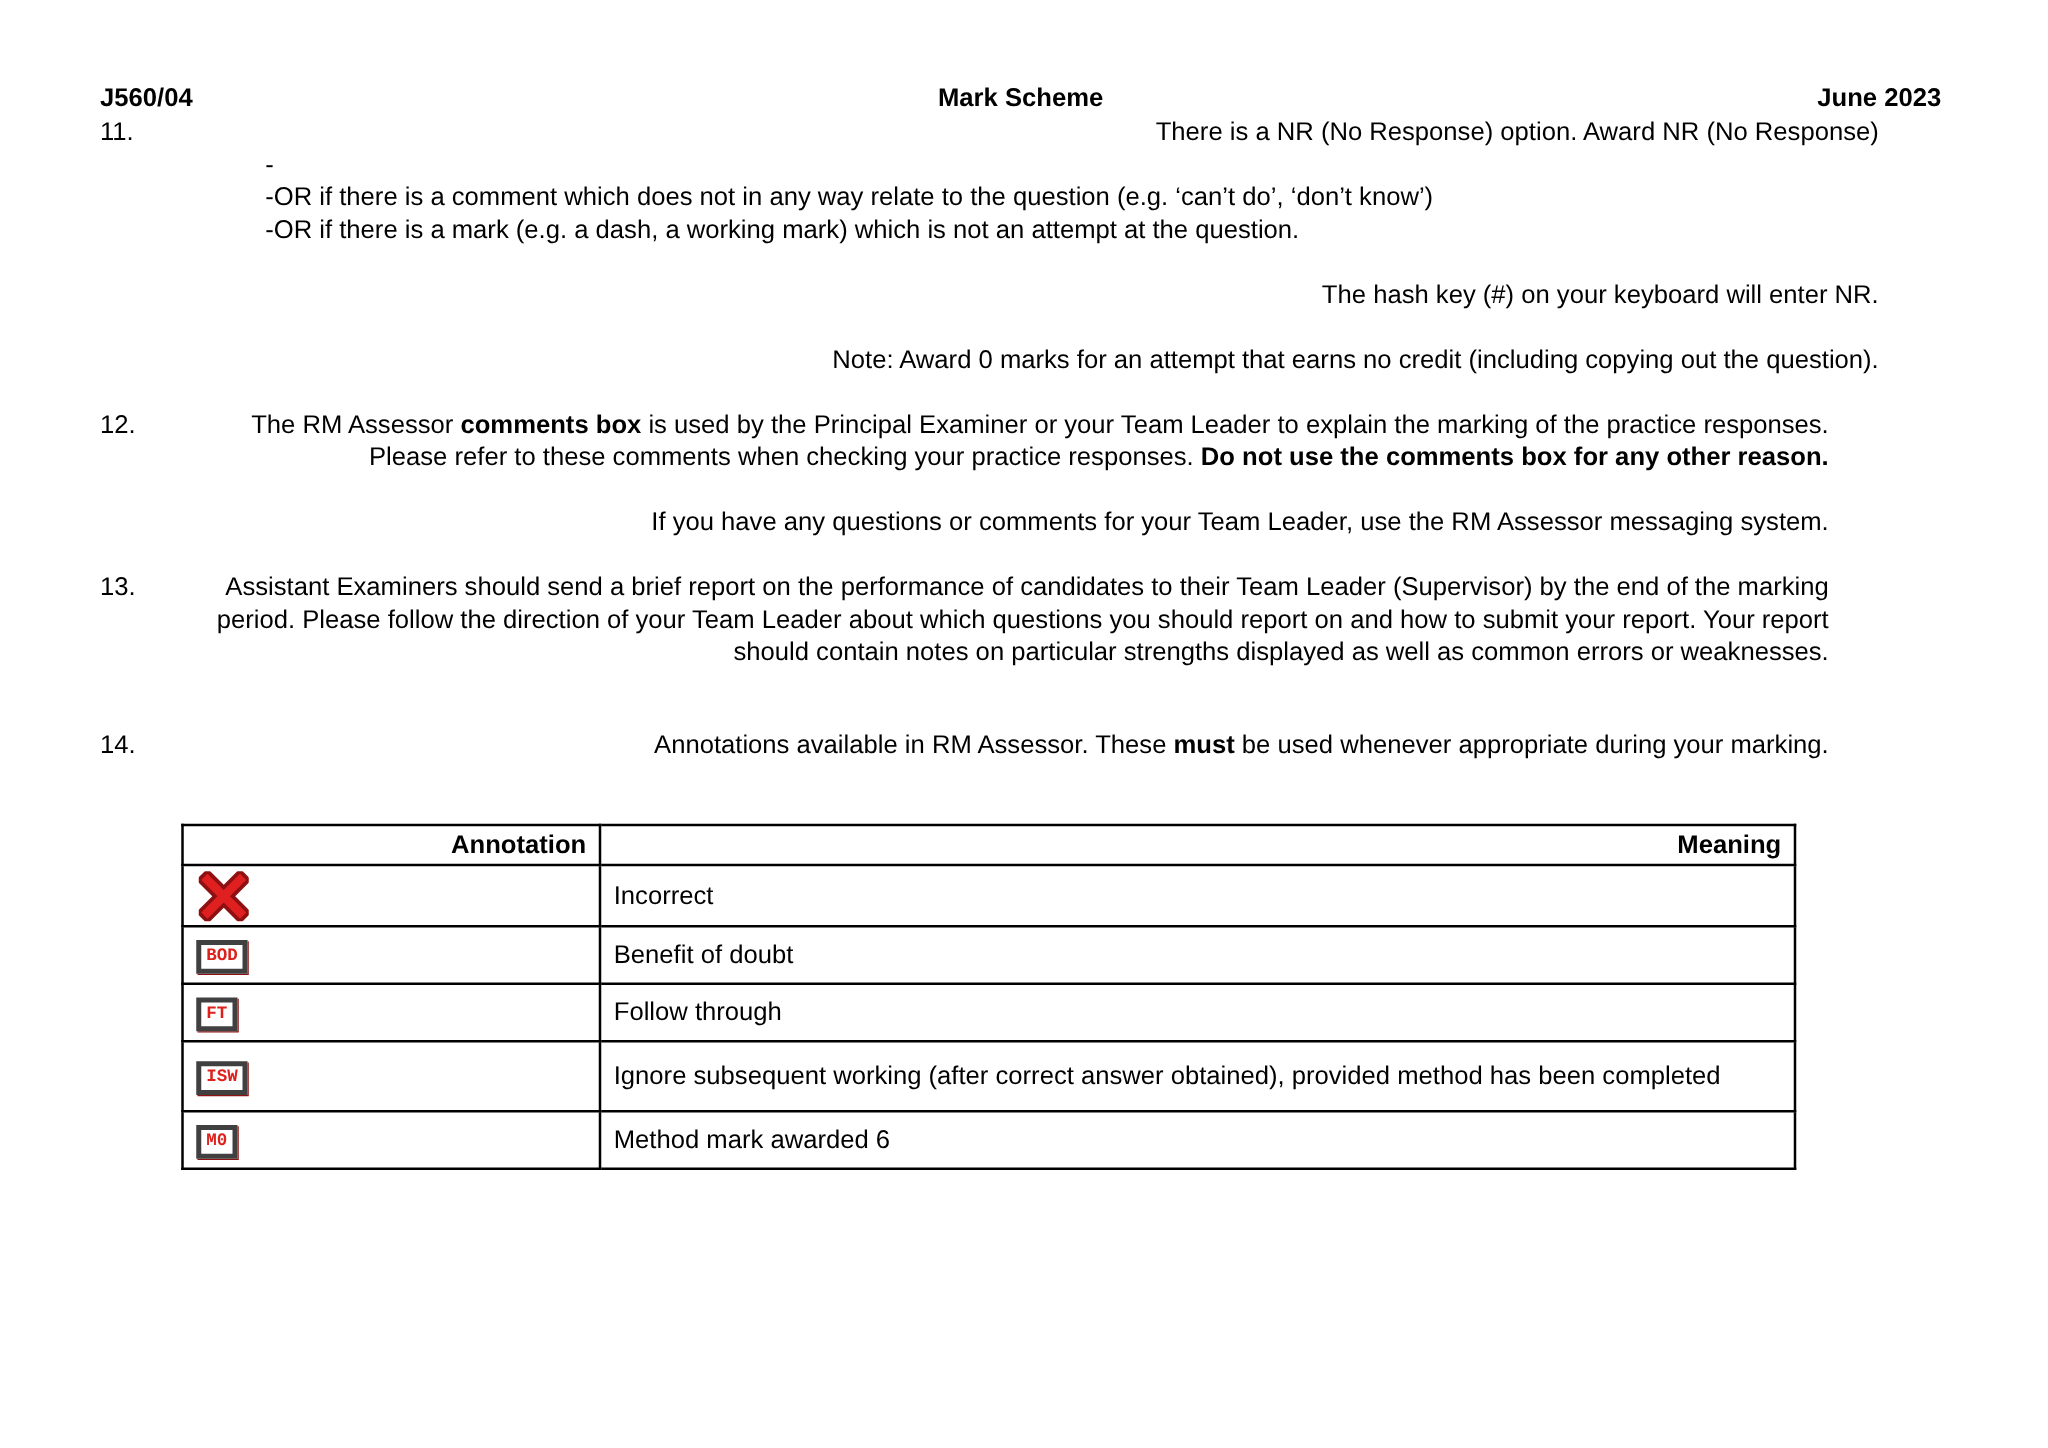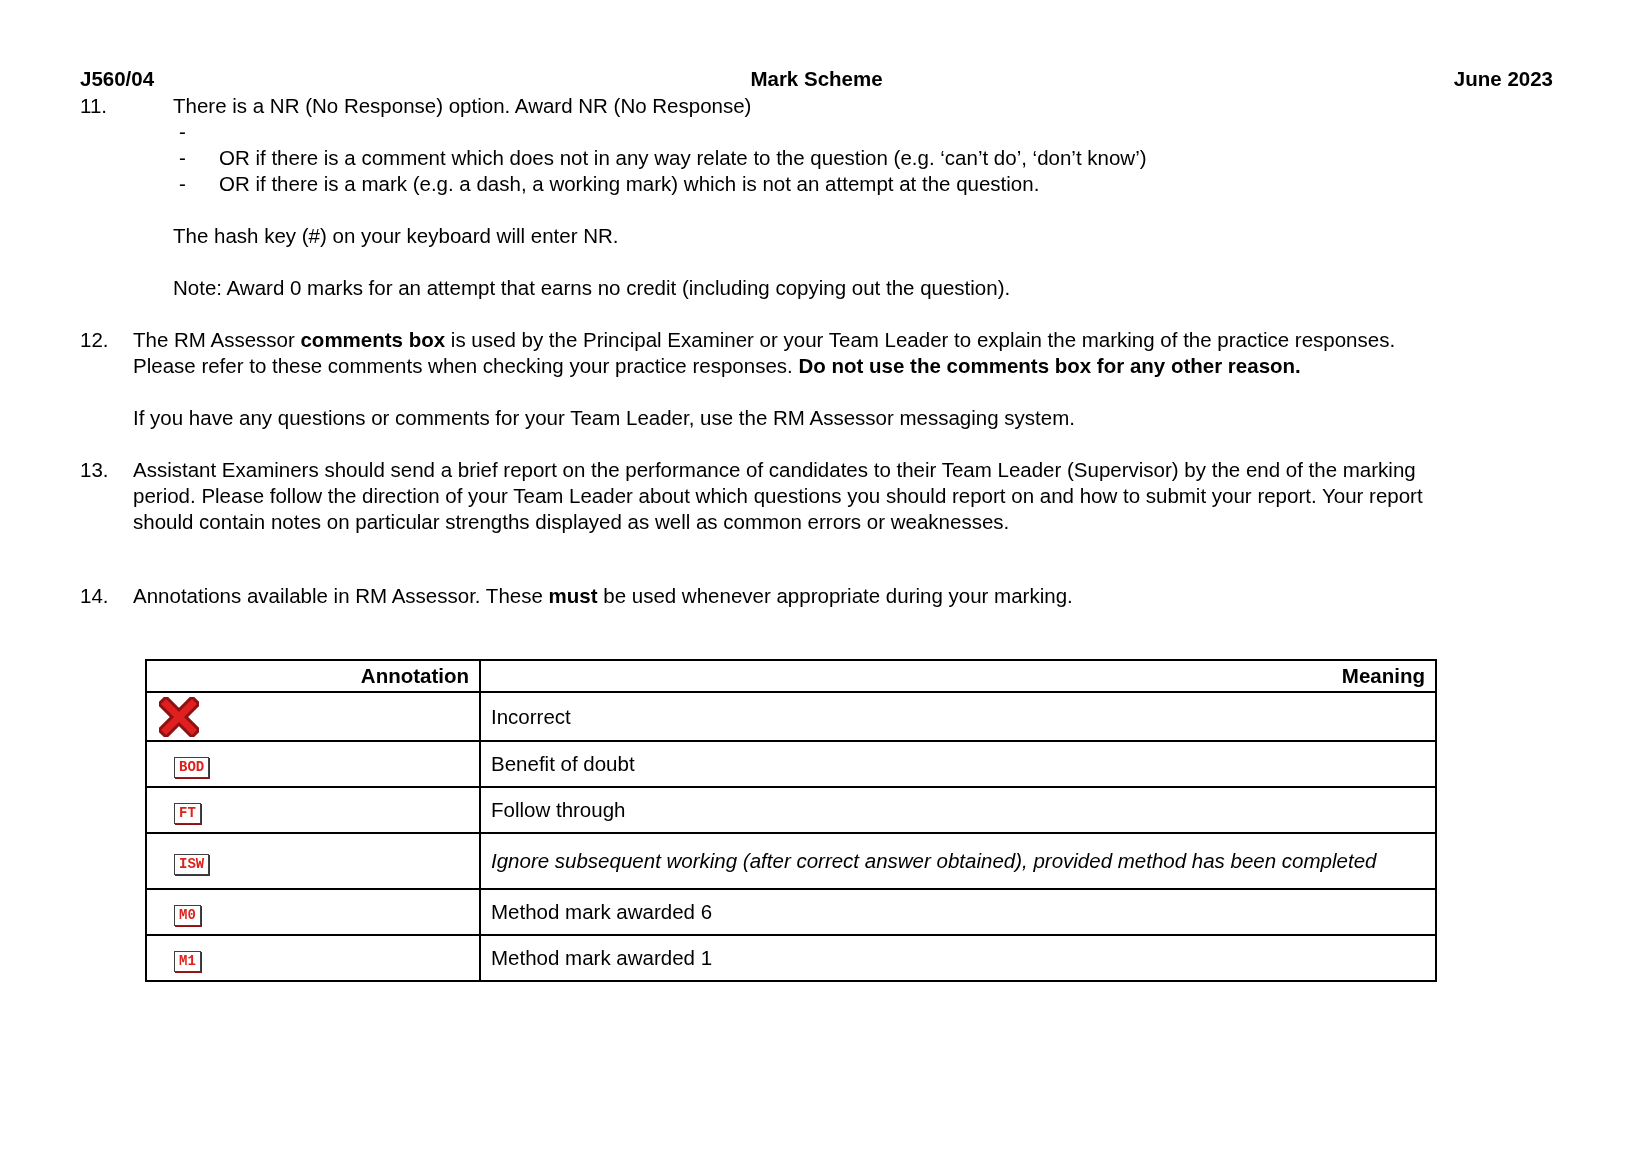--- a/index.html
+++ b/index.html
@@ -22,21 +22,21 @@
     margin-bottom:1px;
   }
   .h-left{text-align:left;}
   .h-center{text-align:center;}
   .h-right{text-align:right;}
 
   .item{display:flex;margin-top:26px;}
   .item.first{margin-top:0;gap:40px;}
   .item.gap-large{margin-top:48px;}
   .num{width:53px;flex:0 0 53px;}
-  .body{flex:1;max-width:1330px;}
+  .body{flex:1;max-width:1330px;text-align:right;}
   .bullet{display:flex;}
   .dash{flex:0 0 46px;padding-left:6px;box-sizing:border-box;}
   .para-gap{margin-top:26px;}
 
   table.annotations{
     border-collapse:collapse;
     margin:50px 0 0 65px;
     width:1292px;
     table-layout:fixed;
   }
@@ -50,35 +50,34 @@
     height:28px;
   }
   table.annotations td{
     padding:2px 10px;
     vertical-align:middle;
   }
   col.c-annotation{width:334px;}
   tr.row-icon{height:49px;}
   tr.row-badge{height:46px;}
   tr.row-tall{height:56px;}
-  .w-isw{max-width:900px;font-style:italic;}
+  .w-isw{max-width:900px;}
 
   .badge{
     display:inline-block;
     font-family:"Liberation Mono", monospace;
     font-weight:bold;
     font-size:14px;
     line-height:17px;
     color:#dd211c;
-    border:1px solid #404040;
+    border:4px solid #404040;
     box-shadow:1px 1px 0 #8f1010;
     padding:1px 4px;
     background:#fff;
     letter-spacing:0px;
-    margin-left:17px;
   }
   .icon-svg{display:block;margin-left:2px;}
   b{font-weight:bold;}
 </style>
 </head>
 <body>
 
 <div class="page">
 
   <div class="doc-header">
@@ -169,22 +168,16 @@
       <td>
         <div class="w-isw">Ignore subsequent working (after correct answer obtained), provided method has been completed</div>
       </td>
     </tr>
     <tr class="row-badge">
       <td>
         <span class="badge">M0</span>
       </td>
       <td>Method mark awarded 6</td>
     </tr>
-    <tr class="row-badge">
-      <td>
-        <span class="badge">M1</span>
-      </td>
-      <td>Method mark awarded 1</td>
-    </tr>
   </tbody>
     </table>
 
 </div>
 
 </body></html>

